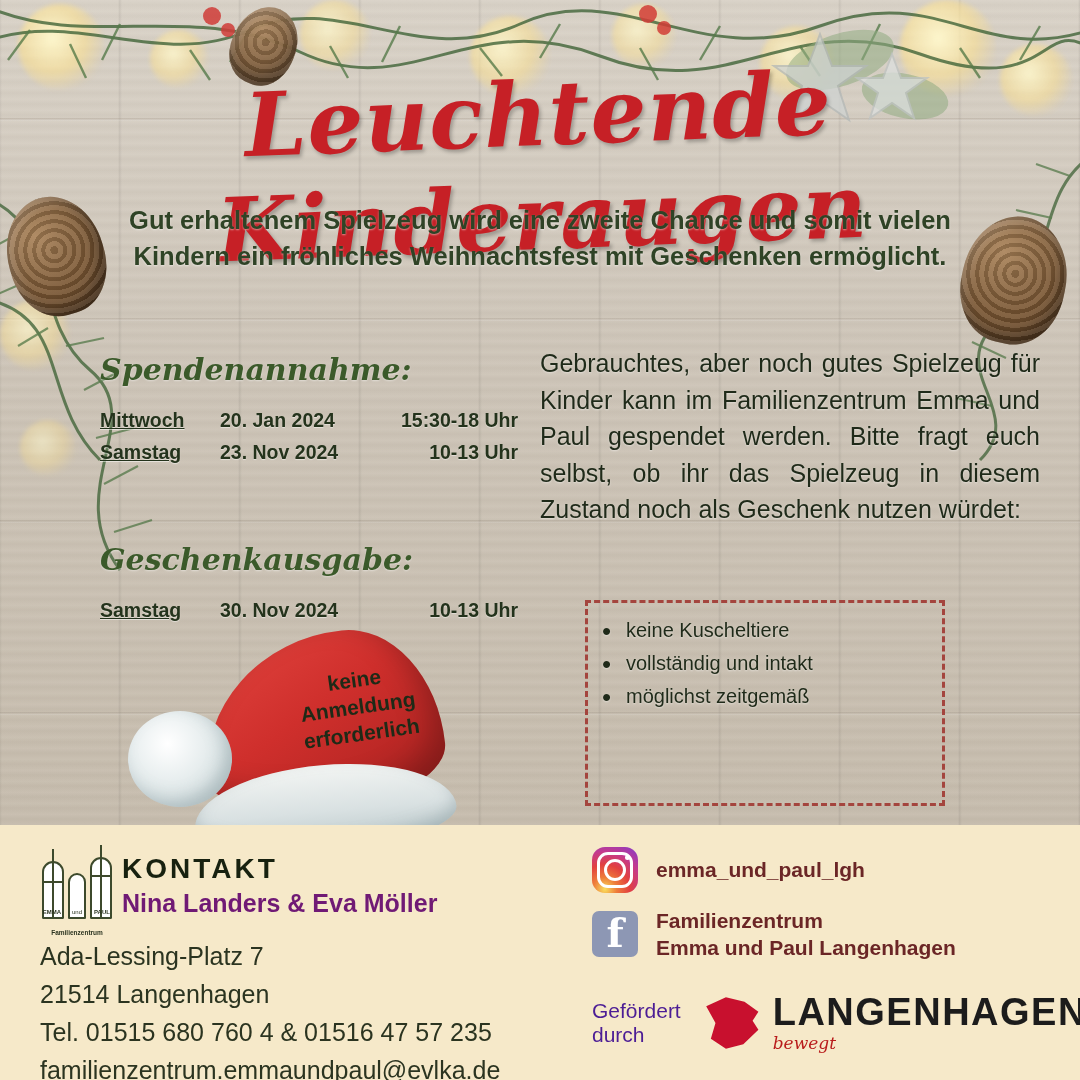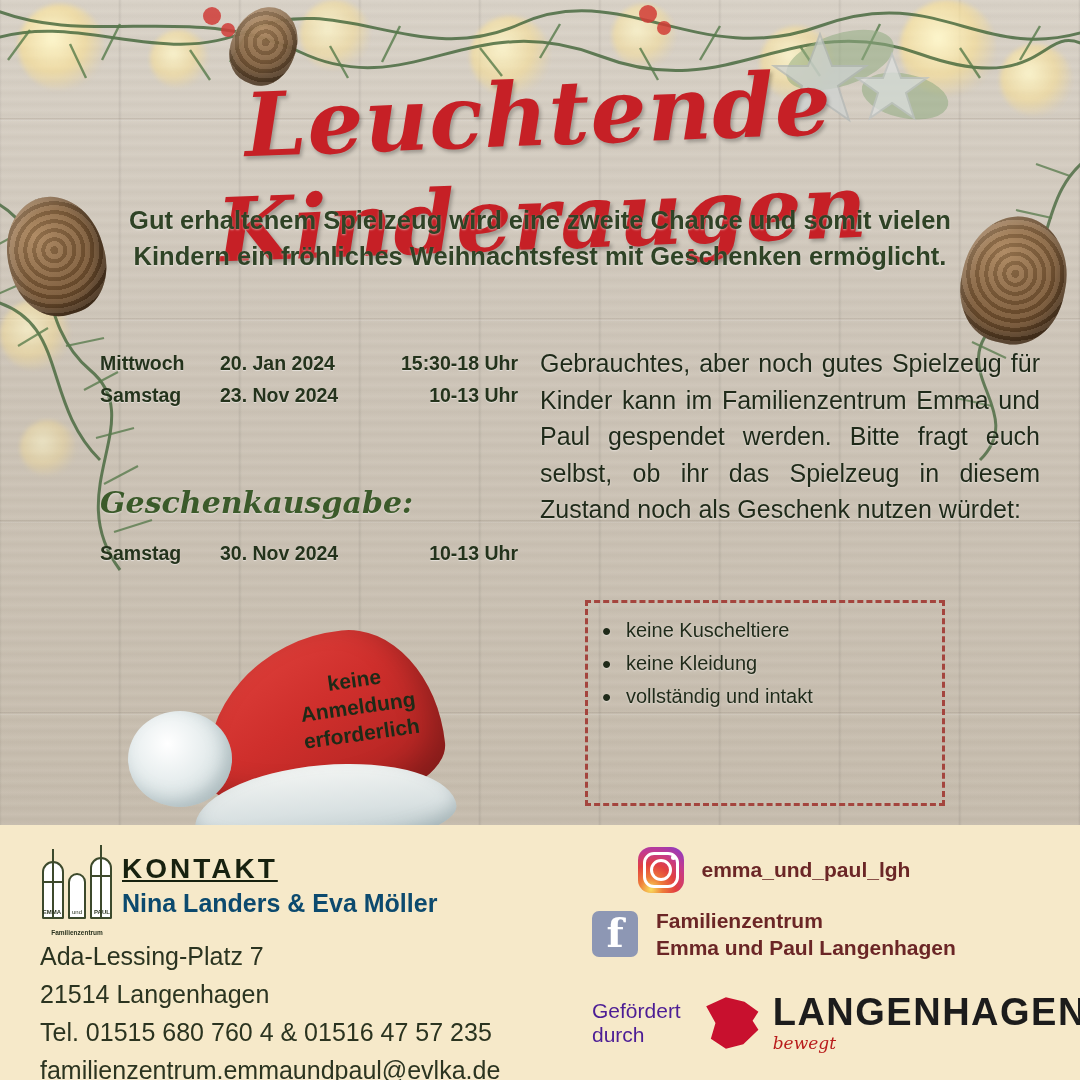--- a/index.html
+++ b/index.html
@@ -85,21 +85,21 @@
     text-shadow: 0 1px 2px rgba(255,255,255,0.45);
   }
   .date-row {
     display: flex;
     font-size: 19.5px;
     font-weight: bold;
     color: #24331c;
     margin-bottom: 9px;
     text-shadow: 0 1px 1px rgba(255,255,255,0.5);
   }
-  .date-row .d-day  { width: 120px; }
+  .date-row .d-day  { width: 120px; text-decoration: underline; }
   .date-row .d-date { width: 148px; }
   .date-row .d-time { width: 150px; text-align: right; }
   #geschenk-block { margin-top: 78px; }
 
   
   #right-col {
     position: absolute; top: 345px; left: 540px; width: 500px;
     font-size: 25px;
     line-height: 1.46;
     color: #1f2a19;
@@ -160,25 +160,25 @@
     transform: rotate(-8deg);
   }
 
   
   #footer {
     position: absolute; left: 0; bottom: 0; width: 1080px; height: 255px;
     background: #f6e9c9;
   }
   #kontakt-label {
     position: absolute; left: 122px; top: 28px;
-    font-size: 28px; font-weight: bold; letter-spacing: 3px; color: #17210f; text-decoration: underline;
+    font-size: 28px; font-weight: bold; letter-spacing: 3px; color: #17210f;
   }
   #kontakt-names {
     position: absolute; left: 122px; top: 64px;
-    font-size: 25px; font-weight: bold; color: #0c4a6e;
+    font-size: 25px; font-weight: bold; color: #701a75;
   }
   #address {
     position: absolute; left: 40px; top: 112px;
     font-size: 25px; line-height: 1.52; color: #2b3420;
   }
   #logo-ep {
     position: absolute; left: 38px; top: 18px; width: 78px; height: 92px;
   }
   #logo-ep .lbl {
     position: absolute; bottom: -1px; left: 0; width: 78px;
@@ -187,21 +187,21 @@
   .ep-pill {
     position: absolute; bottom: 16px;
     background: #ffffff;
     border: 2px solid #3d4a2c;
     border-radius: 16px 16px 2px 2px;
   }
   .ep-v { position:absolute; bottom:16px; width:2px; background:#3d4a2c; }
 
   
   #social { position: absolute; left: 592px; top: 22px; }
-  .social-row { display: flex; align-items: center; margin-bottom: 14px; justify-content: center; }
+  .social-row { display: flex; align-items: center; margin-bottom: 14px; }
   .social-row .txt {
     margin-left: 18px; font-size: 21px; font-weight: bold;
     color: #6b2626; line-height: 1.3;
   }
   #ig-icon {
     width: 46px; height: 46px; border-radius: 13px;
     background: radial-gradient(circle at 28% 92%, #f9dd5c 0%, #ee7d3a 22%, #e2403f 46%, #c43a8e 70%, #7e3bd0 100%);
     position: relative;
   }
   #ig-icon .ring {
@@ -343,20 +343,21 @@
     <polygon points="50,6 62,38 96,38 68,58 79,92 50,72 21,92 32,58 4,38 38,38" fill="#cfd3d2" stroke="#b3b8b7" stroke-width="2"></polygon>
     <polygon points="122,26 131,50 157,50 136,65 144,90 122,75 100,90 108,65 87,50 113,50" fill="#dcdfde" stroke="#bec3c2" stroke-width="2"></polygon>
   </svg>
 
   <div id="title">Leuchtende Kinderaugen</div>
 
   <div id="subtitle">Gut erhaltenem Spielzeug wird eine zweite Chance und somit vielen Kindern ein fröhliches Weihnachtsfest mit Geschenken ermöglicht.</div>
 
   <div id="left-col">
 
+    <div class="section-head">Spendenannahme:</div>
 
     <div class="date-row">
       <span class="d-day">Mittwoch</span>
       <span class="d-date">20. Jan 2024</span>
       <span class="d-time">15:30-18 Uhr</span>
     </div>
     <div class="date-row">
       <span class="d-day">Samstag</span>
       <span class="d-date">23. Nov 2024</span>
       <span class="d-time">10-13 Uhr</span>
@@ -381,22 +382,22 @@
       <div>Anmeldung</div>
       <div>erforderlich</div>
     </div>
   </div>
 
   <div id="right-col">Gebrauchtes, aber noch gutes Spielzeug für Kinder  kann im Familienzentrum Emma und Paul gespendet werden. Bitte fragt euch selbst, ob ihr das Spielzeug in diesem Zustand noch als Geschenk nutzen würdet:</div>
 
   <div id="crit-box"></div>
   <ul id="crit-list">
     <li>keine Kuscheltiere</li>
-    <li>keine Kleidung</li>
     <li>vollständig und intakt</li>
+    <li>möglichst zeitgemäß</li>
   </ul>
 
   <div id="footer">
 
     <div id="logo-ep">
       <div class="ep-pill" style="left:4px;  width:22px; height:58px;"></div>
       <div class="ep-pill" style="left:30px; width:18px; height:46px;"></div>
       <div class="ep-pill" style="left:52px; width:22px; height:62px;"></div>
       <div class="ep-v" style="left:14px; height:70px;"></div>
       <div class="ep-v" style="left:62px; height:74px;"></div>

